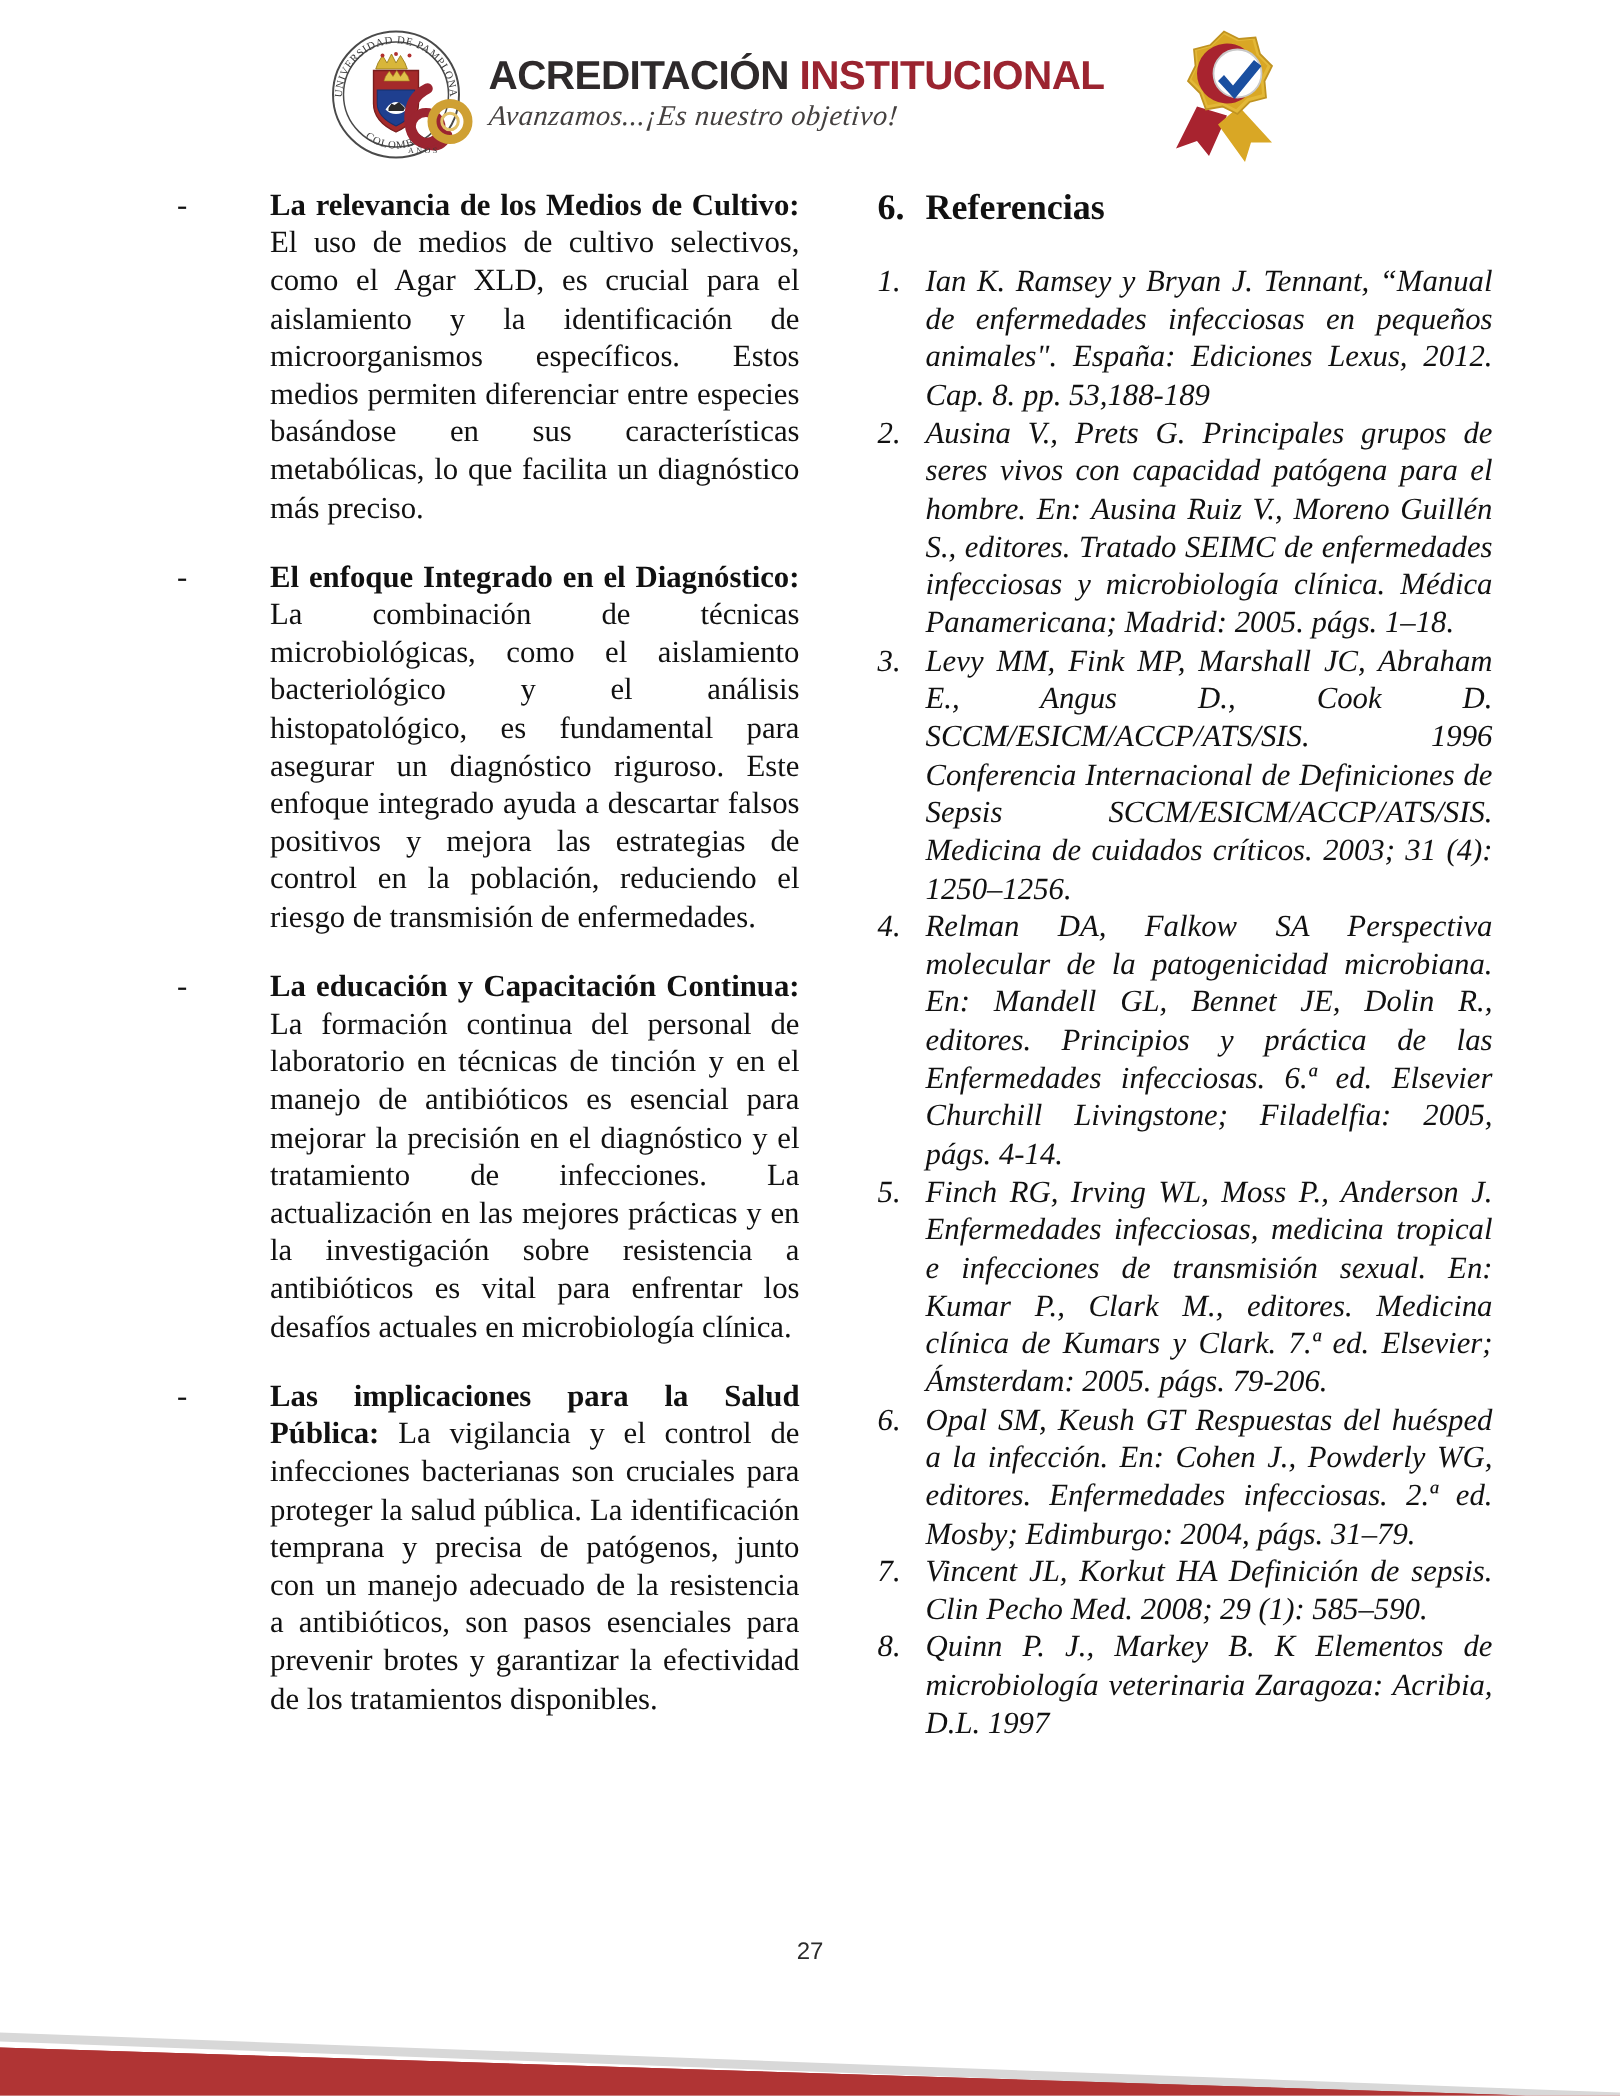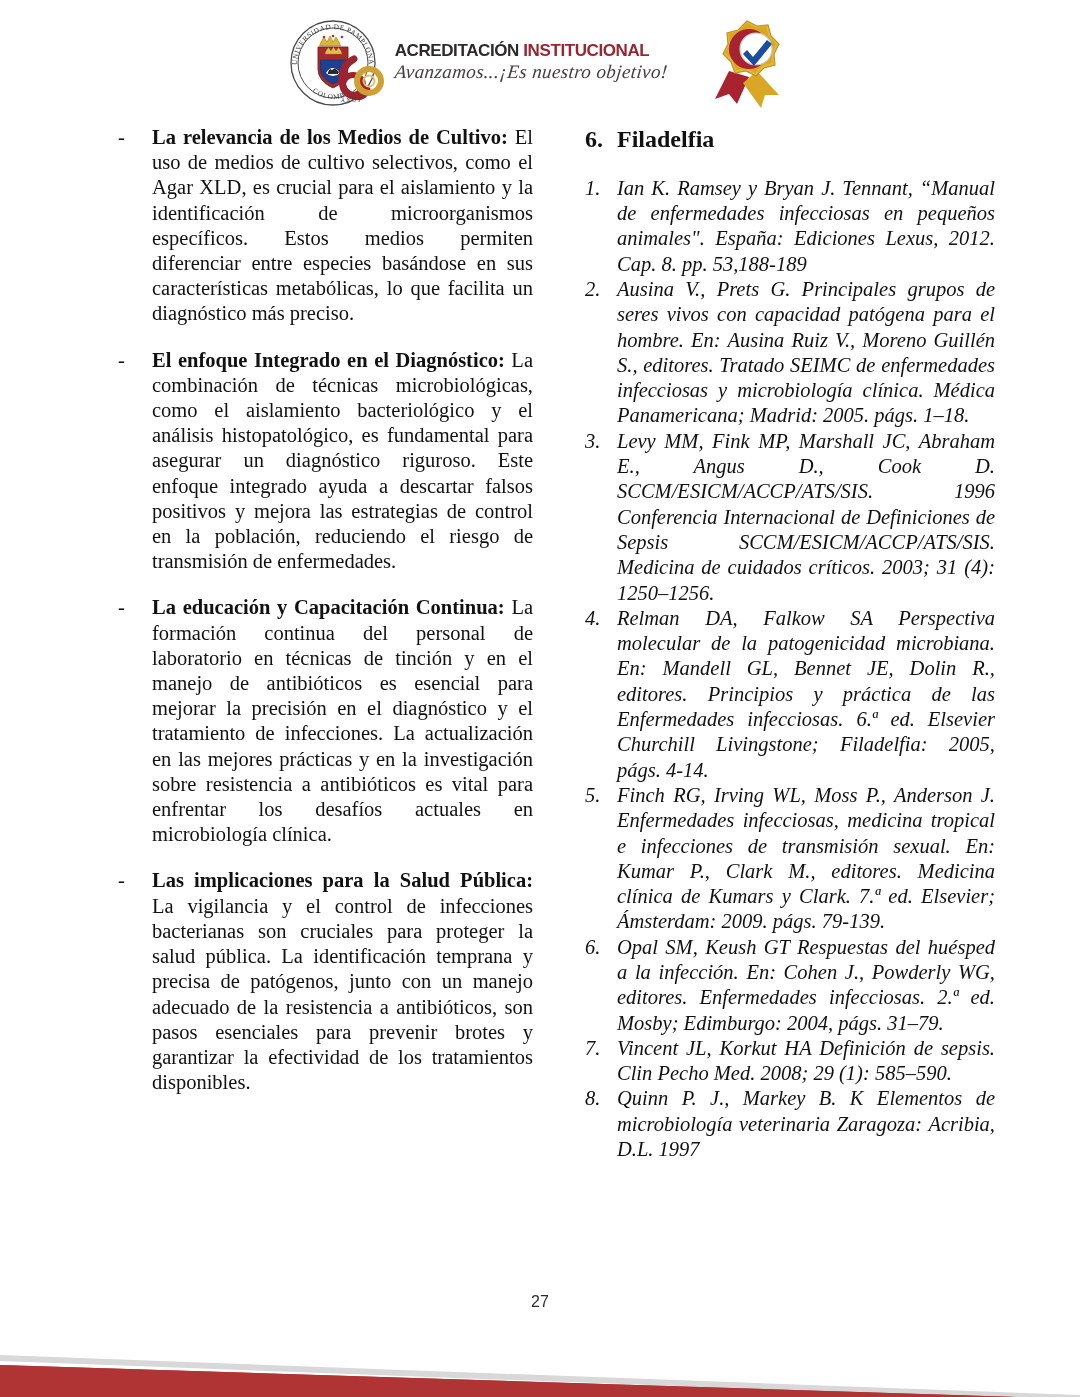--- a/index.html
+++ b/index.html
@@ -20,21 +20,21 @@
   .header-inner { display:flex; align-items:center; gap:10px; }
 
   
   .seal { position:relative; width:96px; height:96px; flex:0 0 auto; }
   .seal svg { display:block; }
 
   
   .accred { display:flex; flex-direction:column; justify-content:center; margin-left:4px; }
   .accred-line1 {
     font-family:"Liberation Sans", sans-serif;
-    font-weight:bold; font-size:17px; letter-spacing:-0.4px;
+    font-weight:bold; font-size:27px; letter-spacing:-0.4px;
     line-height:1.05; white-space:nowrap;
   }
   .accred-line1 .w1 { color:#2e2a2b; }
   .accred-line1 .w2 { color:#9b2430; }
   .accred-line2 {
     font-family:"Liberation Serif", serif;
     font-style:italic; font-size:19px; color:#44403f;
     letter-spacing:0.4px; margin-top:2px; white-space:nowrap;
     transform:skewX(-6deg); transform-origin:left center;
   }
@@ -66,20 +66,21 @@
   .bullet-dash {
     flex:0 0 34px; width:34px;
     font-size:20.5px; line-height:25.2px;
     color:#111111;
   }
   .bullet-text {
     flex:1 1 auto;
     text-align:justify;
     text-justify:inter-word;
     hyphens:none;
+    margin-left:28px;
   }
   .bullet-text b { font-weight:bold; }
 
   
   .ref-heading {
     font-size:24px; font-weight:bold; color:#111111;
     margin:0 0 22px 0; line-height:1.2;
     display:flex; gap:14px; align-items:baseline;
   }
   .ref-heading .num { font-weight:bold; }
@@ -203,42 +204,42 @@
       <span class="bullet-dash">-</span>
       <span class="bullet-text"><b>Las implicaciones para la Salud Pública:</b><span> La vigilancia y el control de infecciones bacterianas son cruciales para proteger la salud pública. La identificación temprana y precisa de patógenos, junto con un manejo adecuado de la resistencia a antibióticos, son pasos esenciales para prevenir brotes y garantizar la efectividad de los tratamientos disponibles.</span></span>
     </div>
 
   </div>
 
   <div class="col-right">
 
     <div class="ref-heading">
       <span class="num">6.</span>
-      <span>Filadelfia</span>
+      <span>Referencias</span>
     </div>
 
     <div class="ref-item">
       <span class="ref-num">1.</span>
       <span class="ref-text">Ian K. Ramsey y Bryan J. Tennant, “Manual de enfermedades infecciosas en pequeños animales". España: Ediciones Lexus, 2012. Cap. 8. pp. 53,188-189</span>
     </div>
     <div class="ref-item">
       <span class="ref-num">2.</span>
       <span class="ref-text">Ausina V., Prets G. Principales grupos de seres vivos con capacidad patógena para el hombre. En: Ausina Ruiz V., Moreno Guillén S., editores. Tratado SEIMC de enfermedades infecciosas y microbiología clínica. Médica Panamericana; Madrid: 2005. págs. 1–18.</span>
     </div>
     <div class="ref-item">
       <span class="ref-num">3.</span>
       <span class="ref-text">Levy MM, Fink MP, Marshall JC, Abraham E., Angus D., Cook D. SCCM/ESICM/ACCP/ATS/SIS. 1996 Conferencia Internacional de Definiciones de Sepsis SCCM/ESICM/ACCP/ATS/SIS. Medicina de cuidados críticos. 2003; 31 (4): 1250–1256.</span>
     </div>
     <div class="ref-item">
       <span class="ref-num">4.</span>
       <span class="ref-text">Relman DA, Falkow SA Perspectiva molecular de la patogenicidad microbiana. En: Mandell GL, Bennet JE, Dolin R., editores. Principios y práctica de las Enfermedades infecciosas. 6.ª ed. Elsevier Churchill Livingstone; Filadelfia: 2005, págs. 4-14.</span>
     </div>
     <div class="ref-item">
       <span class="ref-num">5.</span>
-      <span class="ref-text">Finch RG, Irving WL, Moss P., Anderson J. Enfermedades infecciosas, medicina tropical e infecciones de transmisión sexual. En: Kumar P., Clark M., editores. Medicina clínica de Kumars y Clark. 7.ª ed. Elsevier; Ámsterdam: 2009. págs. 79-139.</span>
+      <span class="ref-text">Finch RG, Irving WL, Moss P., Anderson J. Enfermedades infecciosas, medicina tropical e infecciones de transmisión sexual. En: Kumar P., Clark M., editores. Medicina clínica de Kumars y Clark. 7.ª ed. Elsevier; Ámsterdam: 2005. págs. 79-206.</span>
     </div>
     <div class="ref-item">
       <span class="ref-num">6.</span>
       <span class="ref-text">Opal SM, Keush GT Respuestas del huésped a la infección. En: Cohen J., Powderly WG, editores. Enfermedades infecciosas. 2.ª ed. Mosby; Edimburgo: 2004, págs. 31–79.</span>
     </div>
     <div class="ref-item">
       <span class="ref-num">7.</span>
       <span class="ref-text">Vincent JL, Korkut HA Definición de sepsis. Clin Pecho Med. 2008; 29 (1): 585–590.</span>
     </div>
     <div class="ref-item">

